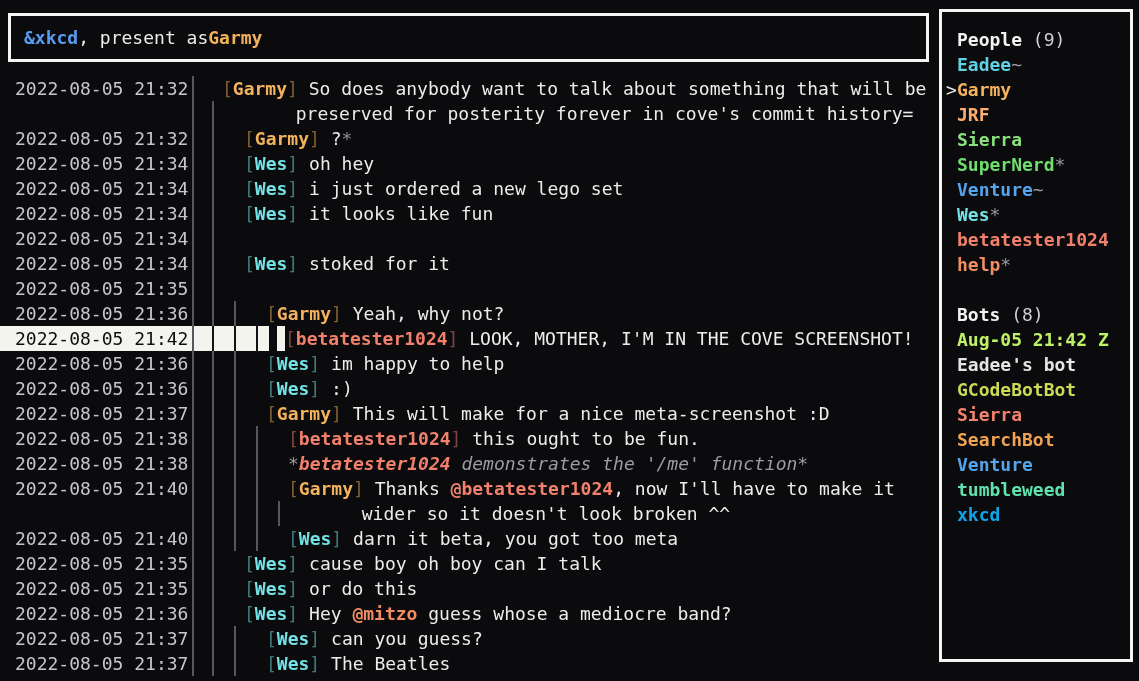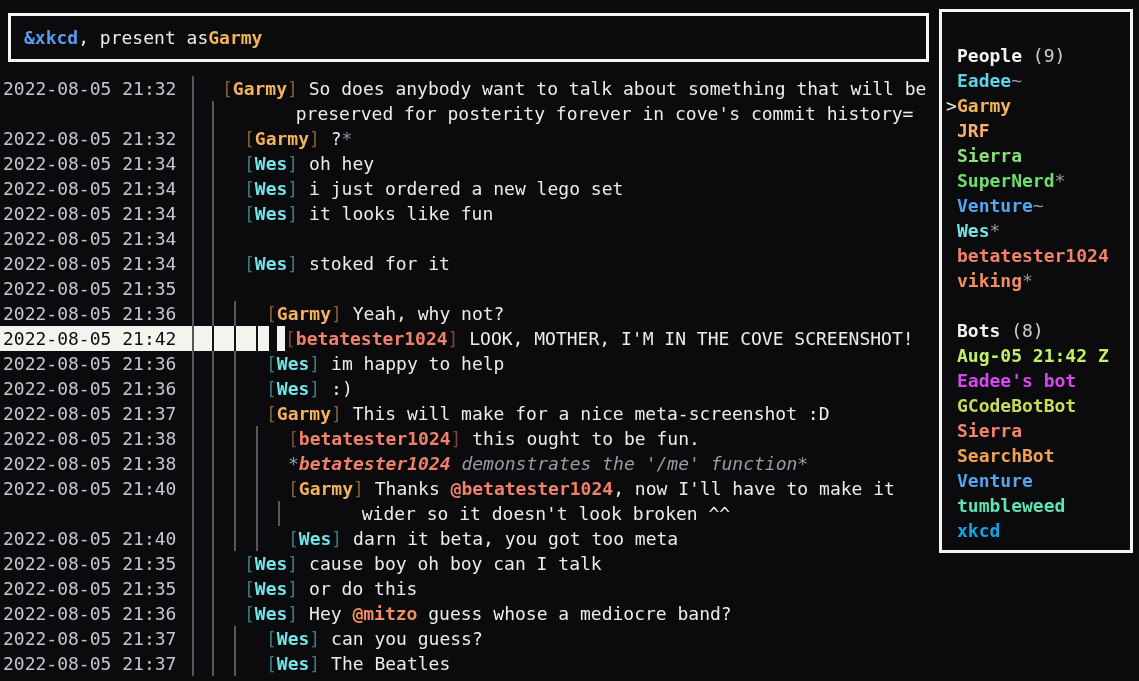--- a/index.html
+++ b/index.html
@@ -6,30 +6,30 @@
   .screen{
     position:relative;width:1139px;height:681px;overflow:hidden;
     background:var(--bg,#0b0b0d);
     font-family:"DejaVu Sans Mono",monospace;
     font-size:18px;line-height:25px;color:var(--text,#ececea);
   }
   .box{position:absolute;border:3px solid var(--border,#f4f4f2);box-sizing:border-box;background:var(--bg,#0b0b0d);}
   #headerBox{left:8px;top:13px;width:921px;height:49px;display:flex;align-items:center;padding-left:13px;}
   #headerBox .channel{font-weight:bold;}
   #headerBox .nick{font-weight:bold;}
-  #sidebar{left:939px;top:9px;width:194px;height:544px;padding:31px 0 0 4px;}
+  #sidebar{left:939px;top:9px;width:194px;height:653px;padding:15px 0 0 4px;}
   .sideline{height:25px;white-space:pre;}
   .marker{display:inline-block;width:11px;color:#e8e8e8;}
   .shead{font-weight:bold;color:#f2f2f2;}
   .scount{color:#cfcfd4;}
   .sname{font-weight:bold;}
   .ssuffix{color:#9a9aa0;}
   #chat{position:absolute;left:0;top:76px;width:939px;height:605px;overflow:hidden;}
   .row{display:flex;height:25px;white-space:pre;}
-  .time{flex:0 0 192px;padding-left:3px;box-sizing:border-box;color:var(--ts,#c6c6d0);}
+  .time{flex:0 0 192px;padding-left:15px;box-sizing:border-box;color:var(--ts,#c6c6d0);}
   .vline{flex:0 0 2px;background:var(--guide,#56565c);}
   .lane{flex:0 0 22px;position:relative;}
   .lane::before{content:"";position:absolute;left:18px;top:0;width:2px;height:25px;background:var(--guide,#56565c);}
   .msg{padding-left:28px;}
   .nick{font-weight:bold;}
   .brk{opacity:.5;}
   .dim{color:var(--dim,#8f8f96);}
   .mention{font-weight:bold;}
   .action{color:var(--action,#9c9ca4);font-style:italic;}
   .action-nick{font-weight:bold;font-style:italic;}
@@ -82,25 +82,25 @@
   <div class="box" id="sidebar">
       <div class="sideline"><span class="marker"></span><span class="shead">People</span><span class="scount"> (9)</span></div>
       <div class="sideline"><span class="marker"></span><span class="sname" style="color: rgb(95, 210, 230);">Eadee</span><span class="ssuffix">~</span></div>
       <div class="sideline"><span class="marker">&gt;</span><span class="sname" style="color: rgb(243, 179, 93);">Garmy</span></div>
       <div class="sideline"><span class="marker"></span><span class="sname" style="color: rgb(255, 174, 114); margin-top: 24px;">JRF</span></div>
       <div class="sideline"><span class="marker"></span><span class="sname" style="color: rgb(136, 226, 124);">Sierra</span></div>
       <div class="sideline"><span class="marker"></span><span class="sname" style="color: rgb(110, 222, 110);">SuperNerd</span><span class="ssuffix">*</span></div>
       <div class="sideline"><span class="marker"></span><span class="sname" style="color: rgb(85, 164, 238);">Venture</span><span class="ssuffix">~</span></div>
       <div class="sideline"><span class="marker"></span><span class="sname" style="color: rgb(115, 227, 230);">Wes</span><span class="ssuffix">*</span></div>
       <div class="sideline"><span class="marker"></span><span class="sname" style="color: rgb(241, 128, 108);">betatester1024</span></div>
-      <div class="sideline"><span class="marker"></span><span class="sname" style="color: rgb(241, 141, 99);">viking</span><span class="ssuffix">*</span></div>
+      <div class="sideline"><span class="marker"></span><span class="sname" style="color: rgb(241, 141, 99);">help</span><span class="ssuffix">*</span></div>
       <div class="sideline"></div>
       <div class="sideline"><span class="marker"></span><span class="shead">Bots</span><span class="scount"> (8)</span></div>
       <div class="sideline"><span class="marker"></span><span class="sname" style="color: #bef264; text-align: center;">Aug-05 21:42 Z</span></div>
-      <div class="sideline"><span class="marker"></span><span class="sname" style="color: #d946ef;">Eadee's bot</span></div>
+      <div class="sideline"><span class="marker"></span><span class="sname" style="color: #e5e5e5;">Eadee's bot</span></div>
       <div class="sideline"><span class="marker"></span><span class="sname" style="color: rgb(203, 219, 85);">GCodeBotBot</span></div>
       <div class="sideline"><span class="marker"></span><span class="sname" style="color: rgb(243, 131, 110);">Sierra</span></div>
       <div class="sideline"><span class="marker"></span><span class="sname" style="color: rgb(241, 162, 84);">SearchBot</span></div>
       <div class="sideline"><span class="marker"></span><span class="sname" style="color: rgb(85, 164, 238);">Venture</span></div>
       <div class="sideline"><span class="marker"></span><span class="sname" style="color: rgb(96, 226, 176);">tumbleweed</span></div>
       <div class="sideline"><span class="marker"></span><span class="sname" style="color: #0ea5e9; text-align: right;">xkcd</span></div>
     </div>
 
 </div>
 

